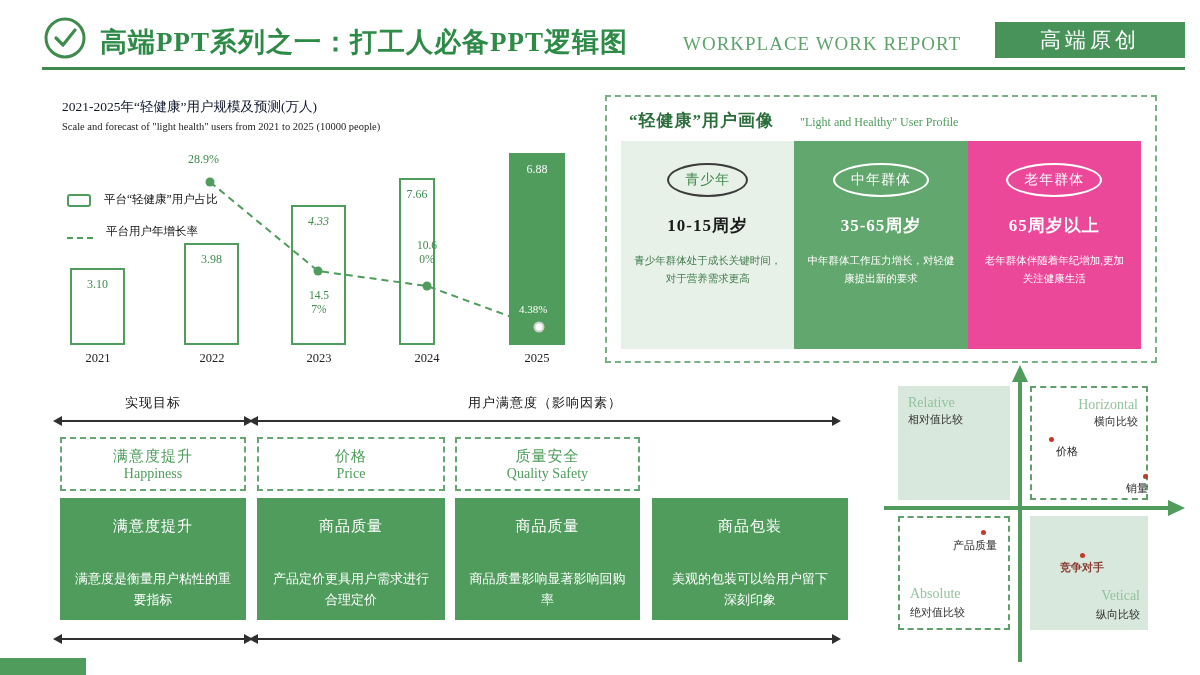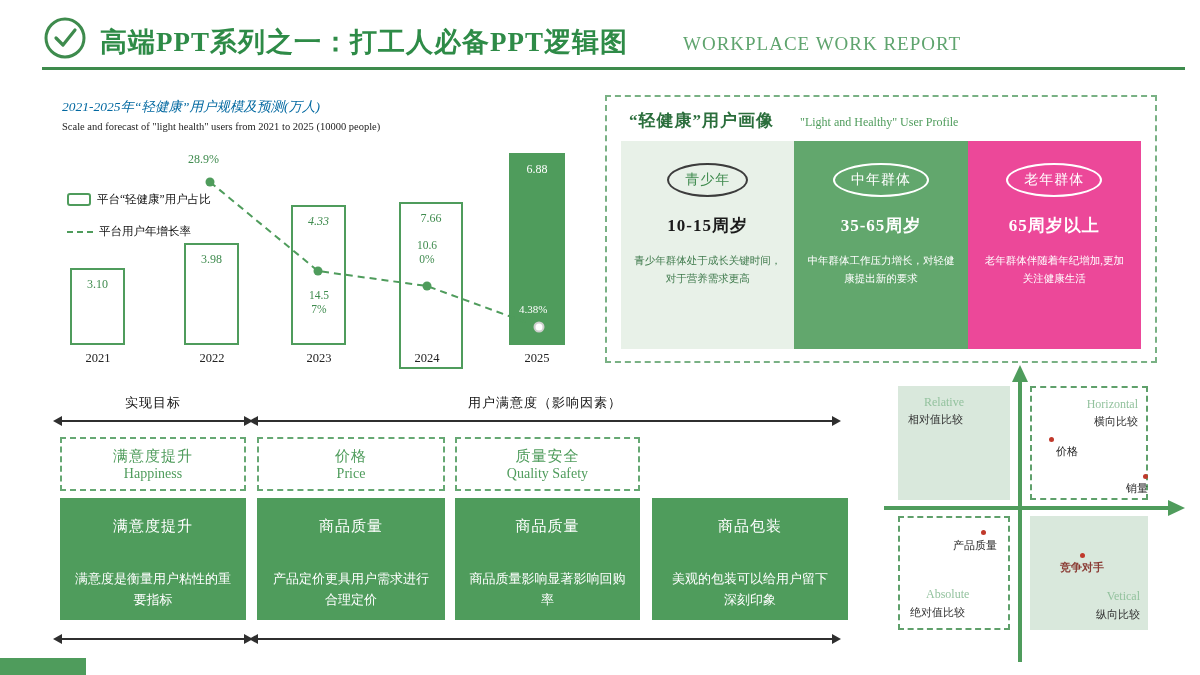--- a/index.html
+++ b/index.html
@@ -12,35 +12,35 @@
 
   
   .check-icon { position:absolute; left:42px; top:15px; }
   .page-title { position:absolute; left:100px; top:24px; font-size:27px; font-weight:bold; color:#2e8b47; letter-spacing:1px; white-space:nowrap; }
   .title-en  { position:absolute; left:683px; top:33px; font-size:19px; color:#5fa46e; letter-spacing:1px; white-space:nowrap; }
   .badge { position:absolute; left:995px; top:22px; width:190px; height:36px; background:#47935a; color:#fff;
            font-size:21px; letter-spacing:4px; text-align:center; line-height:36px; }
   .header-rule { position:absolute; left:42px; top:67px; width:1143px; height:3px; background:#3e8b4d; }
 
   
-  .chart-title { position:absolute; left:62px; top:98px; font-size:13.5px; color:#0369a1;font-style:italic; }
+  .chart-title { position:absolute; left:62px; top:98px; font-size:13.5px; color:#0f172a; }
   .chart-sub   { position:absolute; left:62px; top:121px; font-size:10.5px; color:#222; }
-  .legend-row  { position:absolute; display:flex; align-items:center; gap:6px;padding-left:29px; }
+  .legend-row  { position:absolute; display:flex; align-items:flex-end; gap:13px;padding-left:29px; }
   .lg-bar-swatch  { width:24px; height:13px; border:2px solid #4f9c5c; border-radius:3px; background:#fff; }
   .lg-line-swatch { width:26px; height:0; border-top:2px dashed #4f9c5c; }
   .legend-row .lg-label { font-size:11.5px; color:#111; white-space:nowrap; }
 
   .bar { position:absolute; border:2px solid #4f9c5c; background:#fff; text-align:center; }
   .bar .bar-val { display:block; margin-top:7px; font-size:12px; color:#3f8b4e; }
   .bar.filled { background:#4f9c5c; border-color:#4f9c5c; }
   .bar.filled .bar-val { color:#fff; }
   .bar1 { left:70px;  top:268px; width:55px; height:77px; }
   .bar2 { left:184px; top:243px; width:55px; height:102px; }
   .bar3 { left:291px; top:205px; width:55px; height:140px;font-style:italic; }
-  .bar4 { left:399px; top:178px; width:64px; height:167px;margin-top:24px; }
+  .bar4 { left:399px; top:178px; width:36px; height:167px; }
   .bar5 { left:509px; top:153px; width:56px; height:192px; }
   .year { position:absolute; top:351px; width:56px; text-align:center; font-size:12.5px; color:#222; }
   .y1{left:70px;} .y2{left:184px;} .y3{left:291px;} .y4{left:399px;} .y5{left:509px;}
 
   .line-svg { position:absolute; left:40px; top:95px; width:560px; height:270px; pointer-events:none; }
   .growth { position:absolute; font-size:12px; color:#3f8b4e; }
   .growth.wrap { width:34px; text-align:center; word-break:break-all; line-height:1.25; font-size:11.5px; }
   .g0 { left:188px; top:152px; }
   .g1 { left:302px; top:288px; }
   .g2 { left:410px; top:238px; }
@@ -97,21 +97,21 @@
 
   
   .quad-axes { position:absolute; left:870px; top:360px; width:330px; height:312px; pointer-events:none; }
   .qbox { position:absolute; }
   .qbox.fill   { background:#d9e8dc; }
   .qbox.dashed { border:2px dashed #5fa06b; background:#fff; }
   .q-tl { left:898px;  top:386px; width:112px; height:114px; }
   .q-tr { left:1030px; top:386px; width:118px; height:114px; }
   .q-bl { left:898px;  top:516px; width:112px; height:114px; }
   .q-br { left:1030px; top:516px; width:118px; height:114px; }
-  .q-en { position:absolute; font-size:12px; color:#93c29e;margin-left:16px; }
+  .q-en { position:absolute; font-size:14px; color:#93c29e; }
   .q-cn { position:absolute; font-size:11px; color:#333; }
   .q-tl .q-en { left:10px; top:9px; }   .q-tl .q-cn { left:10px; top:26px; }
   .q-tr .q-en { right:8px; top:9px; }   .q-tr .q-cn { right:8px; top:26px; }
   .q-bl .q-en { left:10px; bottom:26px; } .q-bl .q-cn { left:10px; bottom:8px; }
   .q-br .q-en { right:8px; bottom:26px; } .q-br .q-cn { right:8px; bottom:8px; }
   .qdot { position:absolute; width:5px; height:5px; border-radius:50%; background:#c0392b; }
   .qpt  { position:absolute; font-size:11px; color:#222; white-space:nowrap; }
   .qpt.strong { font-weight:bold; color:#8a3b34; }
 
   .footer-block { position:absolute; left:0; top:658px; width:86px; height:17px; background:#4f9c5c; }
@@ -120,20 +120,21 @@
 <body>
 
 <div class="slide">
 
   <svg class="check-icon" width="46" height="46" viewBox="0 0 46 46">
     <circle cx="23" cy="23" r="19" fill="none" stroke="#3e8b4d" stroke-width="3"></circle>
     <path d="M14 23 L21 30 L33 15" fill="none" stroke="#3e8b4d" stroke-width="3.2" stroke-linecap="round" stroke-linejoin="round"></path>
   </svg>
   <h1 class="page-title">高端PPT系列之一：打工人必备PPT逻辑图</h1>
   <div class="title-en">WORKPLACE WORK REPORT</div>
+  <div class="badge">高端原创</div>
   <div class="header-rule"></div>
 
   <div class="chart-title">2021-2025年“轻健康”用户规模及预测(万人)</div>
   <div class="chart-sub">Scale and forecast of "light health" users from 2021 to 2025 (10000 people)</div>
 
   <div class="legend-row" style="left:38px; top:192px;">
     <span class="lg-bar-swatch"></span>
     <span class="lg-label">平台“轻健康”用户占比</span>
   </div>
   <div class="legend-row" style="left:38px; top:224px;">

